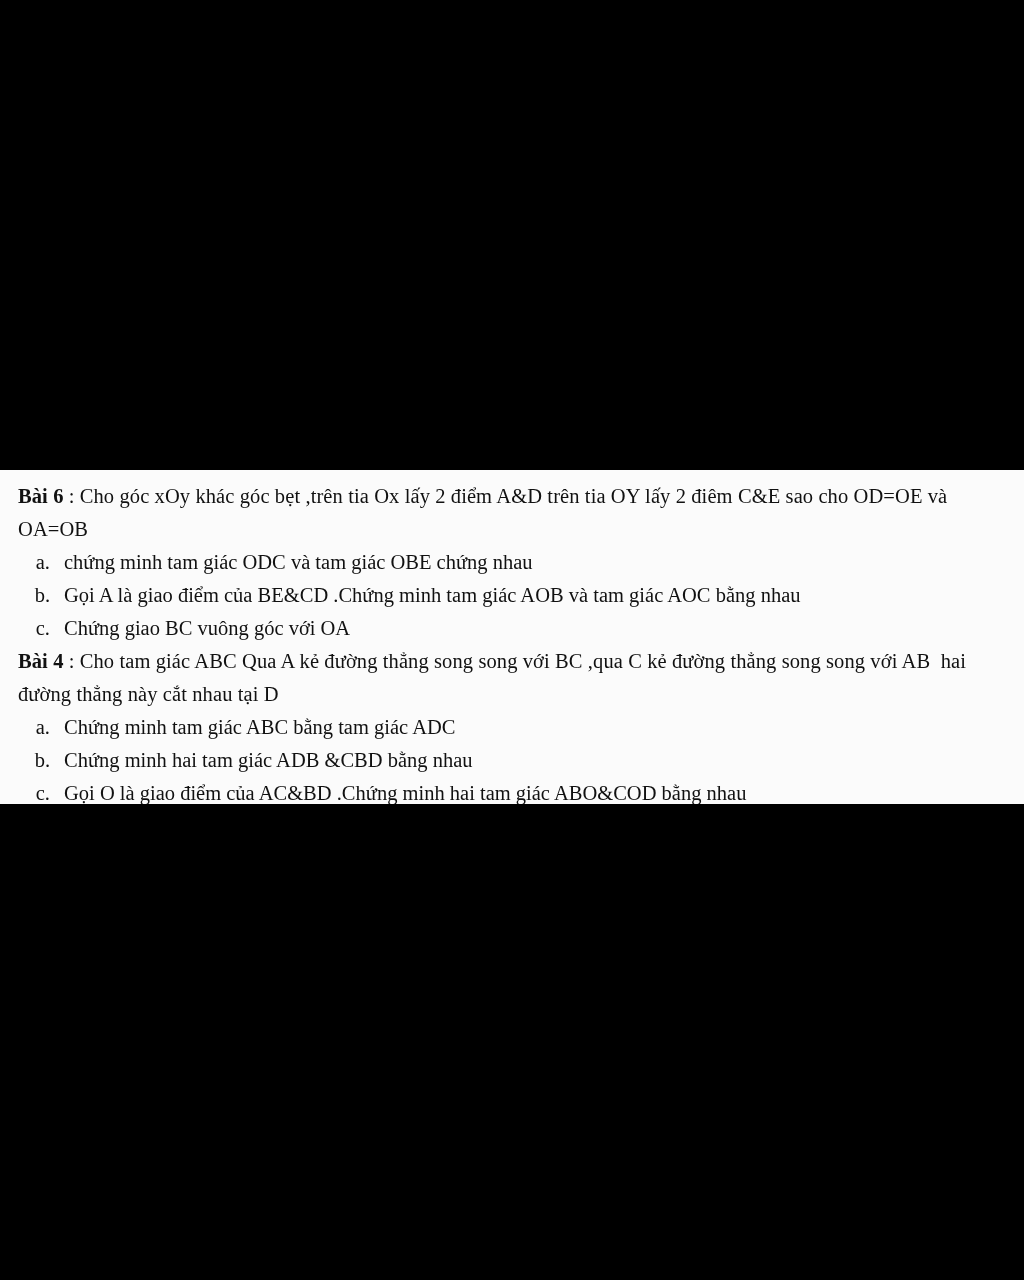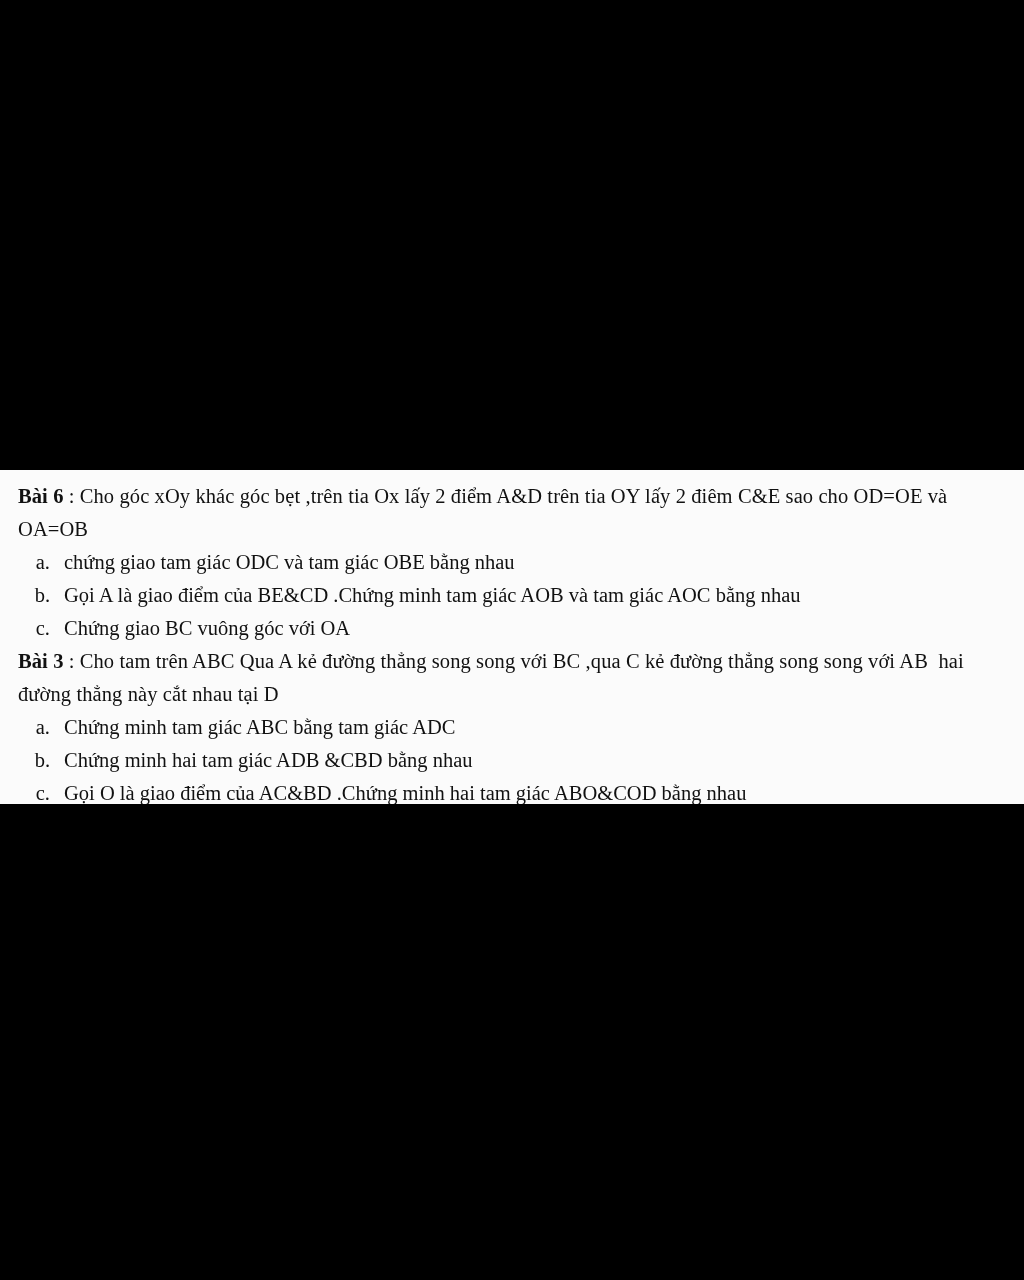--- a/index.html
+++ b/index.html
@@ -96,35 +96,35 @@
   <div class="doc-scan">
     <div class="doc-inner">
 
       <div class="clipped-top-row"></div>
 
       <div class="block b6">
         <p class="line"><span class="lbl">Bài 6</span><span> : </span><span>Cho góc xOy khác góc bẹt ,trên tia Ox lấy 2 điểm A&amp;D trên tia OY lấy 2 điêm C&amp;E sao cho OD=OE và OA=OB</span></p>
         <ul class="item-list">
           <li class="item">
             <span class="item-marker">a.</span>
-            <span class="item-text">chứng giao tam giác ODC và tam giác OBE bằng nhau</span>
+            <span class="item-text">chứng minh tam giác ODC và tam giác OBE chứng nhau</span>
           </li>
           <li class="item">
             <span class="item-marker">b.</span>
             <span class="item-text">Gọi A là giao điểm của BE&amp;CD .Chứng minh tam giác AOB  và tam giác  AOC bằng  nhau</span>
           </li>
           <li class="item">
             <span class="item-marker">c.</span>
             <span class="item-text">Chứng giao BC vuông góc với OA</span>
           </li>
         </ul>
       </div>
 
       <div class="block b7">
-        <p class="line"><span class="lbl">Bài 3</span><span> : </span><span>Cho tam trên ABC Qua A kẻ đường thẳng song song với BC ,qua C kẻ đường thẳng song song với AB  hai đường thẳng này cắt nhau tại D</span></p>
+        <p class="line"><span class="lbl">Bài 4</span><span> : </span><span>Cho tam giác ABC Qua A kẻ đường thẳng song song với BC ,qua C kẻ đường thẳng song song với AB  hai đường thẳng này cắt nhau tại D</span></p>
         <ul class="item-list">
           <li class="item">
             <span class="item-marker">a.</span>
             <span class="item-text">Chứng minh tam giác ABC  bằng tam giác ADC</span>
           </li>
           <li class="item">
             <span class="item-marker">b.</span>
             <span class="item-text">Chứng minh hai tam giác ADB &amp;CBD  bằng nhau</span>
           </li>
           <li class="item">

